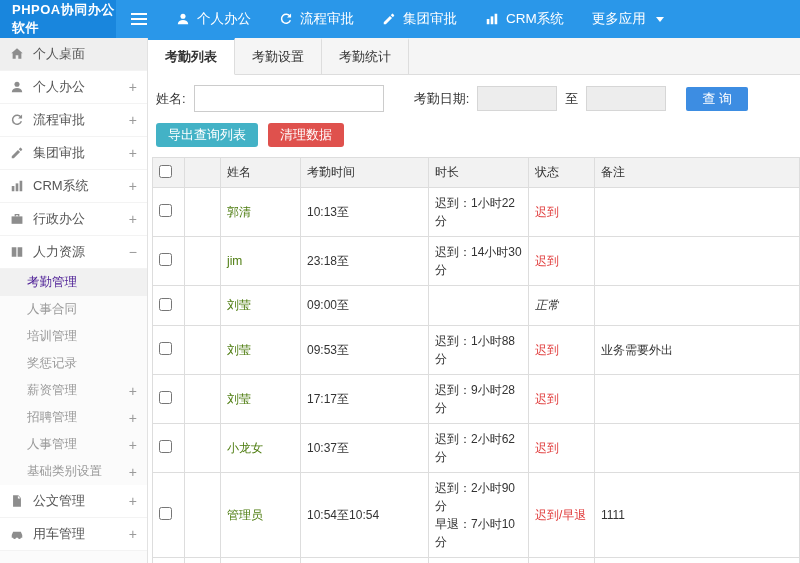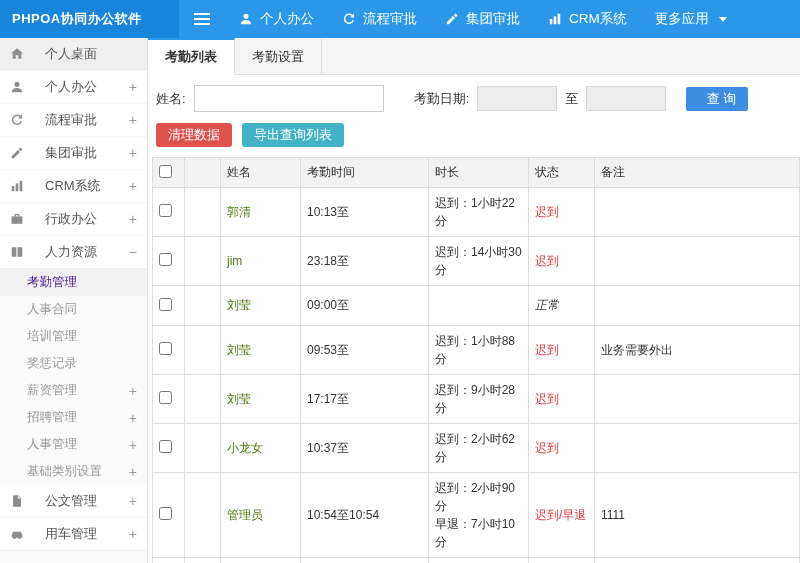--- a/index.html
+++ b/index.html
@@ -4,34 +4,34 @@
 <style>
   * { box-sizing: border-box; }
   html,body { margin:0; padding:0; }
   body {
     width:800px; height:563px; overflow:hidden; background:#fff;
     font-family:"Liberation Sans","DejaVu Sans",sans-serif;
     font-size:13px; color:#333;
   }
   
   .topbar { height:38px; background:#2a97e9; display:flex; align-items:stretch; color:#fff; }
-  .logo { width:179px; flex:none; background:#1986dd; display:flex; align-items:center;
+  .logo { width:116px; flex:none; background:#1986dd; display:flex; align-items:center;
           padding-left:12px; font-size:13px; font-weight:bold; letter-spacing:0.5px; }
   .burger { width:46px; flex:none; display:flex; flex-direction:column; justify-content:center;
             align-items:center; gap:3px; cursor:pointer; }
   .burger i { display:block; width:16px; height:2px; background:#fff; }
   .topnav { display:flex; align-items:stretch; }
   .nav-item { display:flex; align-items:center; gap:7px; padding:0 14px; font-size:13.5px; cursor:pointer; }
   .icon svg { width:14px; height:14px; display:block; }
   .caret { width:0; height:0; border-left:4px solid transparent; border-right:4px solid transparent;
            border-top:5px solid #fff; margin-left:3px; }
   
   .layout { display:flex; height:525px; }
   .sidebar { width:148px; flex:none; background:#fbfbfb; border-right:1px solid #e2e2e2; overflow:hidden; }
-  .side-item { height:33px; display:flex; align-items:center; gap:21px; padding:0 10px;
+  .side-item { height:33px; display:flex; align-items:center; gap:9px; padding:0 10px;
                font-size:13px; color:#555; cursor:pointer; border-bottom:1px solid #f3f3f3; background:#fff; }
   .side-item.active { background:#efefef; }
   .side-item .icon { color:#8d8d8d; }
   .expander { margin-left:auto; color:#9a9a9a; font-size:14px; line-height:1; }
   .side-sub { height:27px; display:flex; align-items:center; padding:0 10px 0 27px;
               font-size:12.5px; color:#9a9a9a; cursor:pointer; background:#fbfbfb; }
   .side-sub.selected { background:#f1f1f1; color:#4c1d95; }
   
   .main { flex:1; min-width:0; display:flex; flex-direction:column; background:#fff; }
   .tabs { height:37px; flex:none; background:#f5f5f5; border-bottom:1px solid #ddd; display:flex; }
@@ -39,21 +39,21 @@
          border-right:1px solid #ddd; border-top:2px solid transparent; cursor:pointer; }
   .tab.active { background:#fff; border-top:2px solid #2a97e9; font-weight:bold;
                 height:37px; border-bottom:1px solid #fff; }
   .filterbar { display:flex; align-items:center; gap:8px; padding:10px 8px 9px; font-size:13px; flex:none; }
   .input-name { width:190px; height:27px; border:1px solid #ccc; padding:0 6px; font-size:12px;
                 font-family:inherit; outline:none; }
   .date-label { margin-left:22px; }
   .input-date { width:80px; height:25px; border:1px solid #d6d6d6; background:#ededed;
                 padding:0 5px; font-size:12px; font-family:inherit; outline:none; }
   .btn { height:24px; padding:0 12px; border:none; border-radius:3px; color:#fff;
-         font-size:13px; font-family:inherit; cursor:pointer;text-align:right; }
+         font-size:13px; font-family:inherit; cursor:pointer; }
   .btn-search { width:62px; margin-left:12px; background:#3d8de2; border-radius:2px; }
   .actionbar { display:flex; gap:10px; padding:2px 8px 10px; flex:none; }
   .btn-danger { background:#df514d; }
   .btn-teal { background:#43b2c6; }
   
   .table-wrap { flex:1; padding-left:4px; overflow:hidden; }
   table { border-collapse:collapse; width:100%; table-layout:fixed; font-size:12px; color:#333; }
   th, td { border:1px solid #ddd; padding:6px; text-align:left; vertical-align:middle; overflow:hidden; }
   thead th { background:#f2f2f2; font-weight:normal; height:30px; }
   tbody td { height:40px; }
@@ -230,33 +230,34 @@
           </svg>
         </span>
         <span>用车管理</span>
         <span class="expander">+</span>
       </div>
     </aside>
   <main class="main">
     <div class="tabs">
         <div class="tab active">考勤列表</div>
         <div class="tab">考勤设置</div>
+        <div class="tab">考勤统计</div>
       </div>
     <div class="filterbar">
       <label>姓名:</label>
       <input class="input-name" type="text" style="">
       <label class="date-label">考勤日期:</label>
       <input class="input-date" type="text" style="">
       <span>至</span>
       <input class="input-date" type="text" style="">
       <button class="btn btn-search">查 询</button>
     </div>
     <div class="actionbar">
+      <button class="btn btn-teal">导出查询列表</button>
       <button class="btn btn-danger">清理数据</button>
-      <button class="btn btn-teal">导出查询列表</button>
     </div>
     <div class="table-wrap">
       <table>
         <colgroup>
           <col style="width:32px">
             <col style="width:36px">
             <col style="width:80px">
           <col style="width:128px">
             <col style="width:100px">
             <col style="width:66px">

